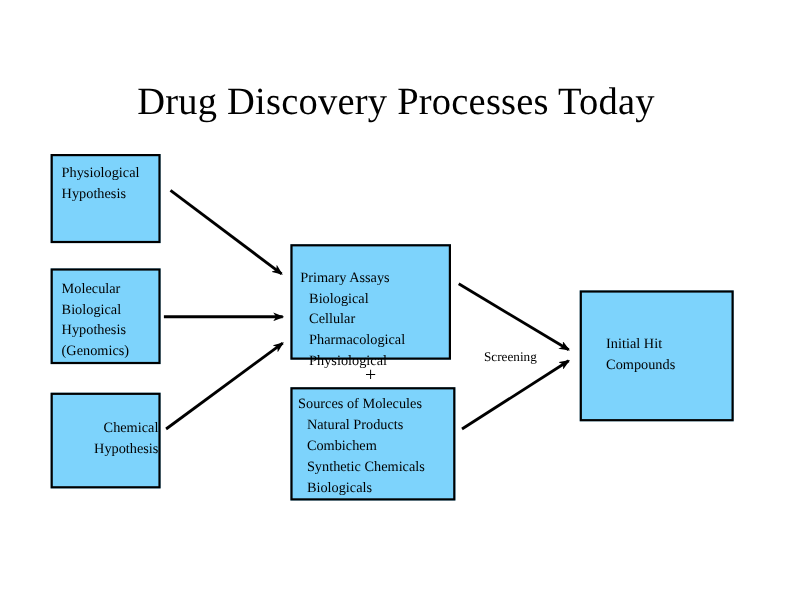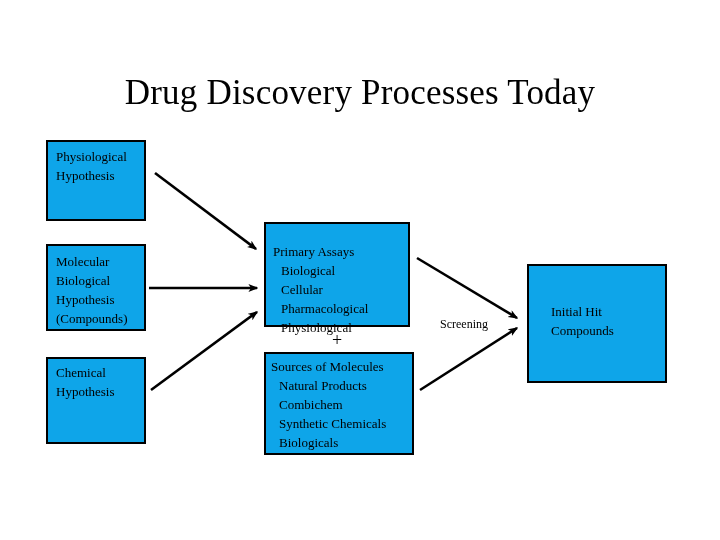--- a/index.html
+++ b/index.html
@@ -32,21 +32,21 @@
     line-height: 42px;
     font-family: "Liberation Serif", "DejaVu Serif", serif;
     font-weight: normal;
     white-space: nowrap;
     letter-spacing: 0.2px;
   }
   .node {
     position: absolute;
     box-sizing: border-box;
     border: 2px solid #000000;
-    background: #0ea5e9;
+    background: #7dd3fc;
     font-size: 13px;
     line-height: 19px;
     font-family: "Liberation Serif", "DejaVu Serif", serif;
   }
   .node .lines {
     padding: 4px 0 0 8px;
   }
   .node .ln {
     display: block;
     white-space: nowrap;
@@ -57,21 +57,21 @@
   
   #box-physiological { left: 46px;  top: 140px; width: 100px; height: 81px; }
   #box-molecular     { left: 46px;  top: 244px; width: 100px; height: 87px; }
   #box-chemical      { left: 46px;  top: 357px; width: 100px; height: 87px; }
   #box-primary       { left: 264px; top: 222px; width: 146px; height: 105px; }
   #box-sources       { left: 264px; top: 352px; width: 150px; height: 103px; }
   #box-hits          { left: 527px; top: 264px; width: 140px; height: 119px; }
 
   #box-physiological .lines { padding-top: 5px; }
   #box-molecular .lines { padding-top: 6px; }
-  #box-chemical .lines { padding-top: 4px; }
+  #box-chemical .lines { padding-top: 20px; text-align: right; }
   #box-primary .lines { padding-top: 18px; padding-left: 7px; }
   #box-sources .lines { padding-top: 3px; padding-left: 5px; }
 
   #box-hits .lines {
     padding: 0;
     position: absolute;
     left: 22px;
     top: 36px;
   }
 
@@ -127,21 +127,21 @@
       <span class="ln">Physiological</span>
       <span class="ln">Hypothesis</span>
     </div>
   </div>
 
   <div class="node" id="box-molecular">
     <div class="lines">
       <span class="ln">Molecular</span>
       <span class="ln">Biological</span>
       <span class="ln">Hypothesis</span>
-      <span class="ln">(Compounds)</span>
+      <span class="ln">(Genomics)</span>
     </div>
   </div>
 
   <div class="node" id="box-chemical">
     <div class="lines">
       <span class="ln">Chemical</span>
       <span class="ln">Hypothesis</span>
     </div>
   </div>
 

